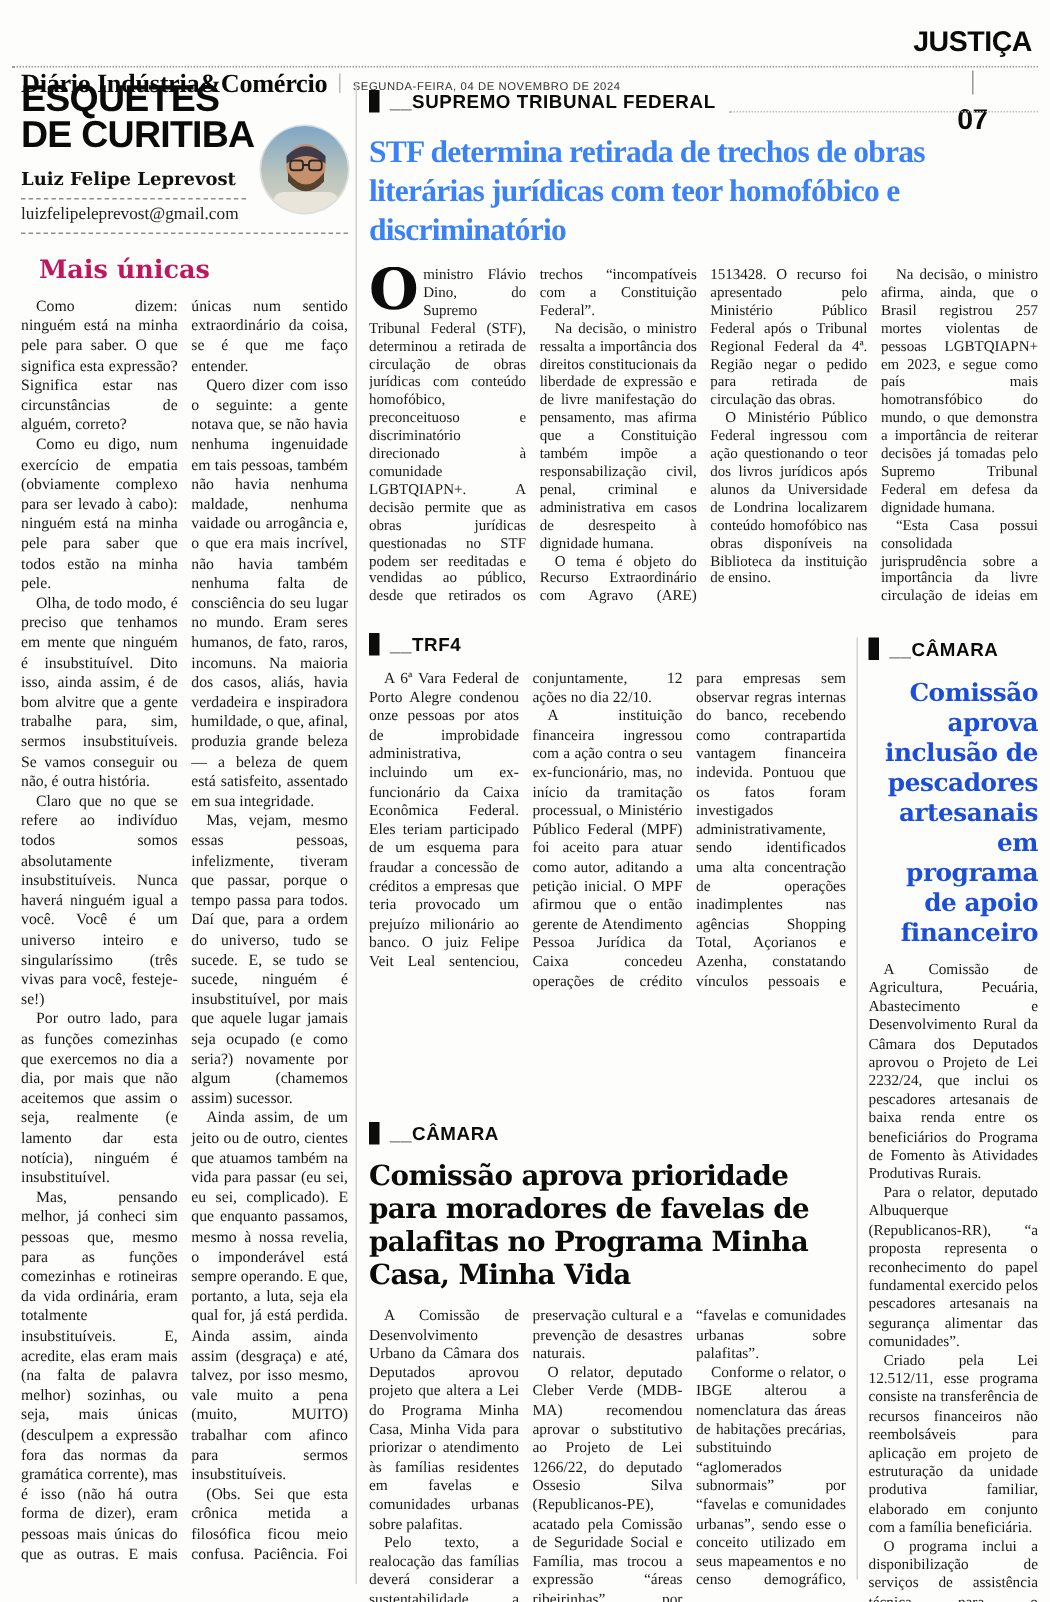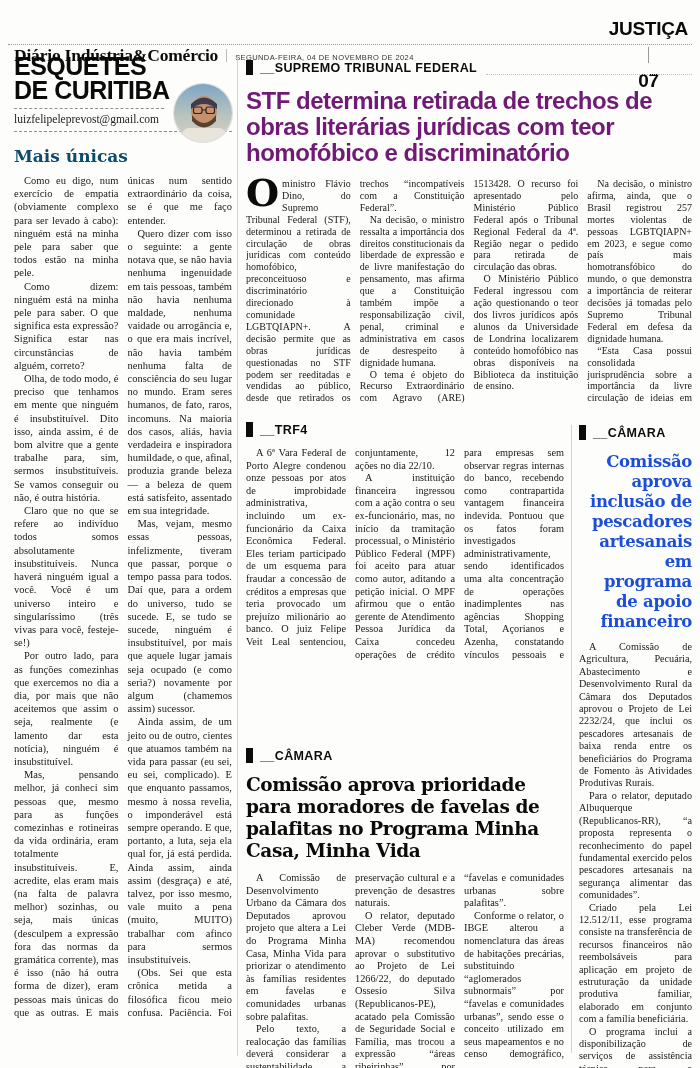--- a/index.html
+++ b/index.html
@@ -22,41 +22,41 @@
   
   .opinion { position:absolute; left:14px; top:54px; width:218px; }
   .op-title { font-family:"Liberation Sans",sans-serif; font-weight:900; font-size:25px;
               line-height:24px; letter-spacing:-0.5px; color:#0a0a0a; }
   .avatar { position:absolute; top:30px; right:0; width:58px; height:58px; border-radius:50%;
             overflow:hidden; box-shadow:0 0 0 1px #ddd; }
   .op-author { font-family:"DejaVu Serif",serif; font-weight:bold; font-size:12px; margin-top:10px; color:#111; }
   .dash { border-top:1px dashed #8f8f8f; margin-top:6px; }
   .dash.short { width:150px; }
   .op-email { font-size:11.5px; margin-top:4px; color:#222; }
-  .op-head { font-family:"DejaVu Serif",serif; font-weight:bold; font-size:17px; margin:14px 0 0; color:#0c4a6e; }
+  .op-head { font-family:"DejaVu Serif",serif; font-weight:bold; font-size:17px; margin:14px 12px 0; color:#be185d; }
 
   
   .body-text { text-align:justify; hyphens:auto; -webkit-hyphens:auto; color:#181818; }
   .body-text p { margin:0; text-indent:10px; }
   .cols-2 { margin-top:8px; height:858px; column-count:2; column-gap:9px; column-fill:auto;
             overflow:hidden; font-size:10.5px; line-height:13.2px; }
   .cols-4 { margin-top:12px; height:238px; column-count:4; column-gap:9px; column-fill:auto;
             overflow:hidden; font-size:10px; line-height:11.9px; }
   .cols-3 { margin-top:10px; height:226px; column-count:3; column-gap:9px; column-fill:auto;
             overflow:hidden; font-size:10.3px; line-height:12.6px; }
   .single { margin-top:9px; font-size:10.2px; line-height:12.4px; height:440px; overflow:hidden; }
 
   
   .kicker { display:flex; align-items:flex-end; }
   .kbar { width:7px; height:15px; background:#0c0c0c; margin-right:7px; flex:none; }
   .klabel { font-family:"Liberation Sans",sans-serif; font-weight:bold; font-size:12.5px;
             letter-spacing:0.4px; color:#0c0c0c; white-space:nowrap; }
   .ktail { flex:1; border-top:1px dotted #c2c2c2; margin-left:9px; margin-top:4px; }
-  .headline-xl { font-family:Liberation Sans, sans-serif; font-weight:bold; font-size:24px; line-height:26px;
-                 letter-spacing:-0.5px; margin:13px 0 0; color:#701a75; }
+  .headline-xl { font-family:Liberation Serif, serif; font-weight:bold; font-size:21px; line-height:26px;
+                 letter-spacing:-0.5px; margin:13px 0 0; color:#3b82f6; }
   .headline-lg { font-family:"DejaVu Serif",serif; font-weight:bold; font-size:18.5px; line-height:22px;
                  letter-spacing:-0.4px; margin:11px 0 0; color:#0b0b0b; }
   .headline-md { font-family:"DejaVu Serif",serif; font-weight:bold; font-size:16.5px; line-height:20px;
                  letter-spacing:-0.3px; margin:12px 0 0; color:#1d4ed8;text-align:right; }
 
   .stf-body p:first-child { text-indent:0; }
   .stf-body p:first-child::first-letter { float:left; font-family:"DejaVu Serif",serif; font-weight:bold;
                  font-size:38px; line-height:30px; padding-right:3px; color:#0b0b0b; }
 
   
@@ -105,27 +105,28 @@
         <rect width="58" height="58" fill="url(#bgGrad)"></rect>
         <rect x="8" y="44" width="44" height="16" rx="7" fill="#e9e5da"></rect>
         <ellipse cx="30" cy="27" rx="13" ry="15" fill="#c6906c"></ellipse>
         <path d="M17 20 Q30 7 43 20 L43 25 Q30 15 17 25 Z" fill="#3f3b4a"></path>
         <path d="M18 31 Q30 47 42 31 L42 37 Q30 50 18 37 Z" fill="#57422e"></path>
         <rect x="19.5" y="23" width="8.5" height="6.5" rx="2" fill="none" stroke="#262626" stroke-width="1.2"></rect>
         <rect x="32" y="23" width="8.5" height="6.5" rx="2" fill="none" stroke="#262626" stroke-width="1.2"></rect>
         <line x1="28" y1="26" x2="32" y2="26" stroke="#262626" stroke-width="1.2"></line>
       </svg>
     </div>
+    <div class="op-author">Luiz Felipe Leprevost</div>
     <div class="dash short"></div>
     <div class="op-email">luizfelipeleprevost@gmail.com</div>
     <div class="dash"></div>
     <h3 class="op-head">Mais únicas</h3>
     <div class="body-text cols-2">
+        <p>Como dizem: ninguém está na minha pele para saber. O que significa esta expressão? Significa estar nas circunstâncias de alguém, correto?</p>
         <p>Como eu digo, num exercício de empatia (obviamente complexo para ser levado à cabo): ninguém está na minha pele para saber que todos estão na minha pele.</p>
-        <p>Como dizem: ninguém está na minha pele para saber. O que significa esta expressão? Significa estar nas circunstâncias de alguém, correto?</p>
         <p>Olha, de todo modo, é preciso que tenhamos em mente que ninguém é insubstituível. Dito isso, ainda assim, é de bom alvitre que a gente trabalhe para, sim, sermos insubstituíveis. Se vamos conseguir ou não, é outra história.</p>
         <p>Claro que no que se refere ao indivíduo todos somos absolutamente insubstituíveis. Nunca haverá ninguém igual a você. Você é um universo inteiro e singularíssimo (três vivas para você, festeje-se!)</p>
         <p>Por outro lado, para as funções comezinhas que exercemos no dia a dia, por mais que não aceitemos que assim o seja, realmente (e lamento dar esta notícia), ninguém é insubstituível.</p>
         <p>Mas, pensando melhor, já conheci sim pessoas que, mesmo para as funções comezinhas e rotineiras da vida ordinária, eram totalmente insubstituíveis. E, acredite, elas eram mais (na falta de palavra melhor) sozinhas, ou seja, mais únicas (desculpem a expressão fora das normas da gramática corrente), mas é isso (não há outra forma de dizer), eram pessoas mais únicas do que as outras. E mais únicas num sentido extraordinário da coisa, se é que me faço entender.</p>
         <p>Quero dizer com isso o seguinte: a gente notava que, se não havia nenhuma ingenuidade em tais pessoas, também não havia nenhuma maldade, nenhuma vaidade ou arrogância e, o que era mais incrível, não havia também nenhuma falta de consciência do seu lugar no mundo. Eram seres humanos, de fato, raros, incomuns. Na maioria dos casos, aliás, havia verdadeira e inspiradora humildade, o que, afinal, produzia grande beleza — a beleza de quem está satisfeito, assentado em sua integridade.</p>
         <p>Mas, vejam, mesmo essas pessoas, infelizmente, tiveram que passar, porque o tempo passa para todos. Daí que, para a ordem do universo, tudo se sucede. E, se tudo se sucede, ninguém é insubstituível, por mais que aquele lugar jamais seja ocupado (e como seria?) novamente por algum (chamemos assim) sucessor.</p>
         <p>Ainda assim, de um jeito ou de outro, cientes que atuamos também na vida para passar (eu sei, eu sei, complicado). E que enquanto passamos, mesmo à nossa revelia, o imponderável está sempre operando. E que, portanto, a luta, seja ela qual for, já está perdida. Ainda assim, ainda assim (desgraça) e até, talvez, por isso mesmo, vale muito a pena (muito, MUITO) trabalhar com afinco para sermos insubstituíveis.</p>
         <p>(Obs. Sei que esta crônica metida a filosófica ficou meio confusa. Paciência. Foi o que deu para fazer no momento. Torcendo apenas que, por causa dela, a direção do jornal não queira me substituir. Beijos e abraços. Ótima semana.)</p>
       </div>
   </aside>

